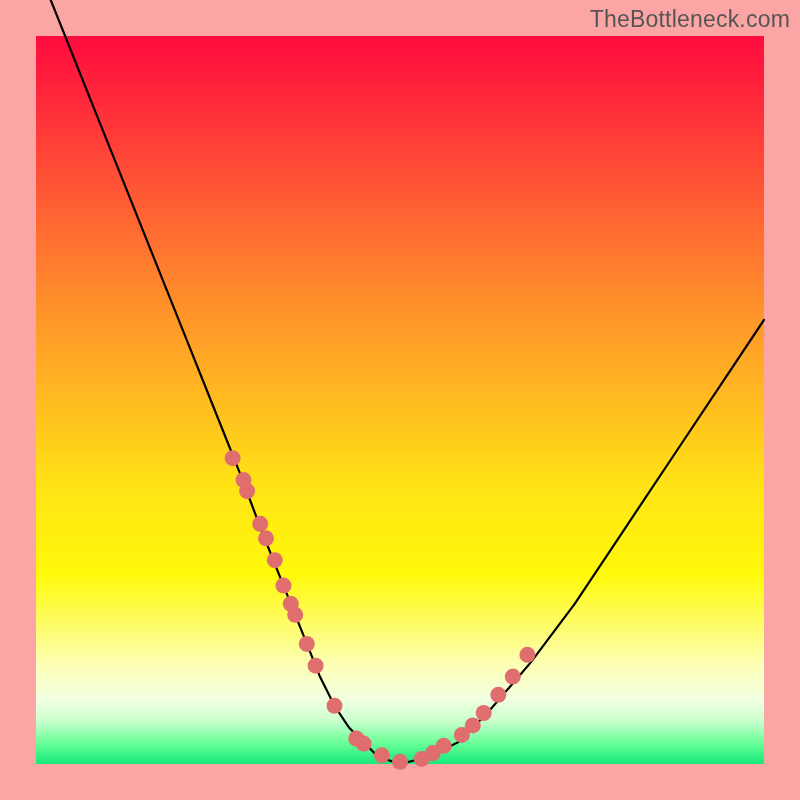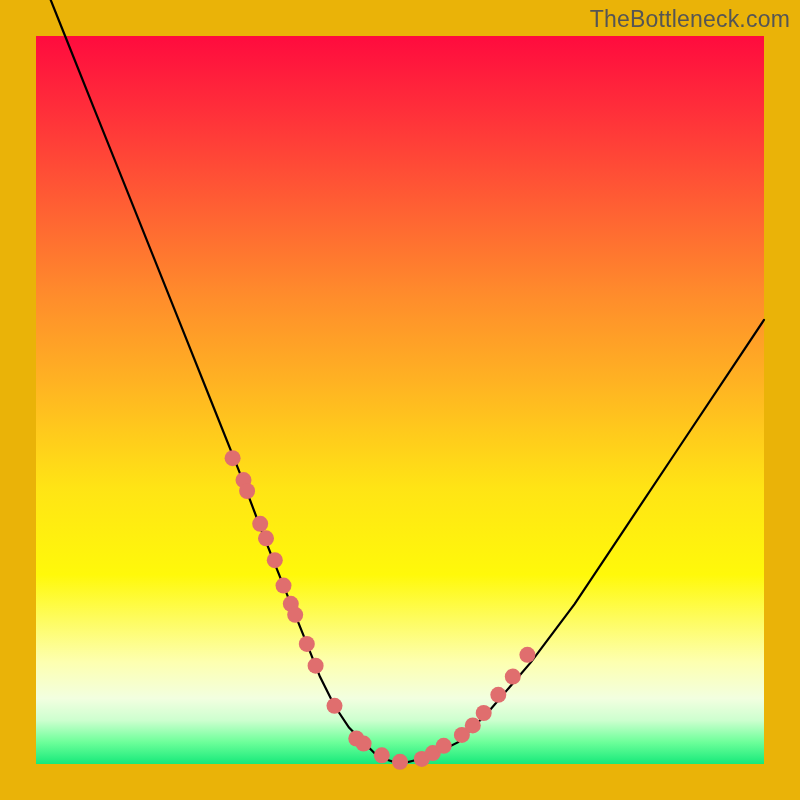--- a/index.html
+++ b/index.html
@@ -8,21 +8,21 @@
     width: 800px;
     height: 800px;
     overflow: hidden;
     background: #000;
     font-family: Arial, Helvetica, sans-serif;
   }
   .frame {
     position: relative;
     width: 800px;
     height: 800px;
-    background: #eab308;
+    background: #fca5a5;
   }
   .plot {
     position: absolute;
     left: 36px;
     top: 36px;
     width: 728px;
     height: 728px;
     background: linear-gradient(to bottom,
       #ff0b3e 0%,
       #ff2e3a 10%,

